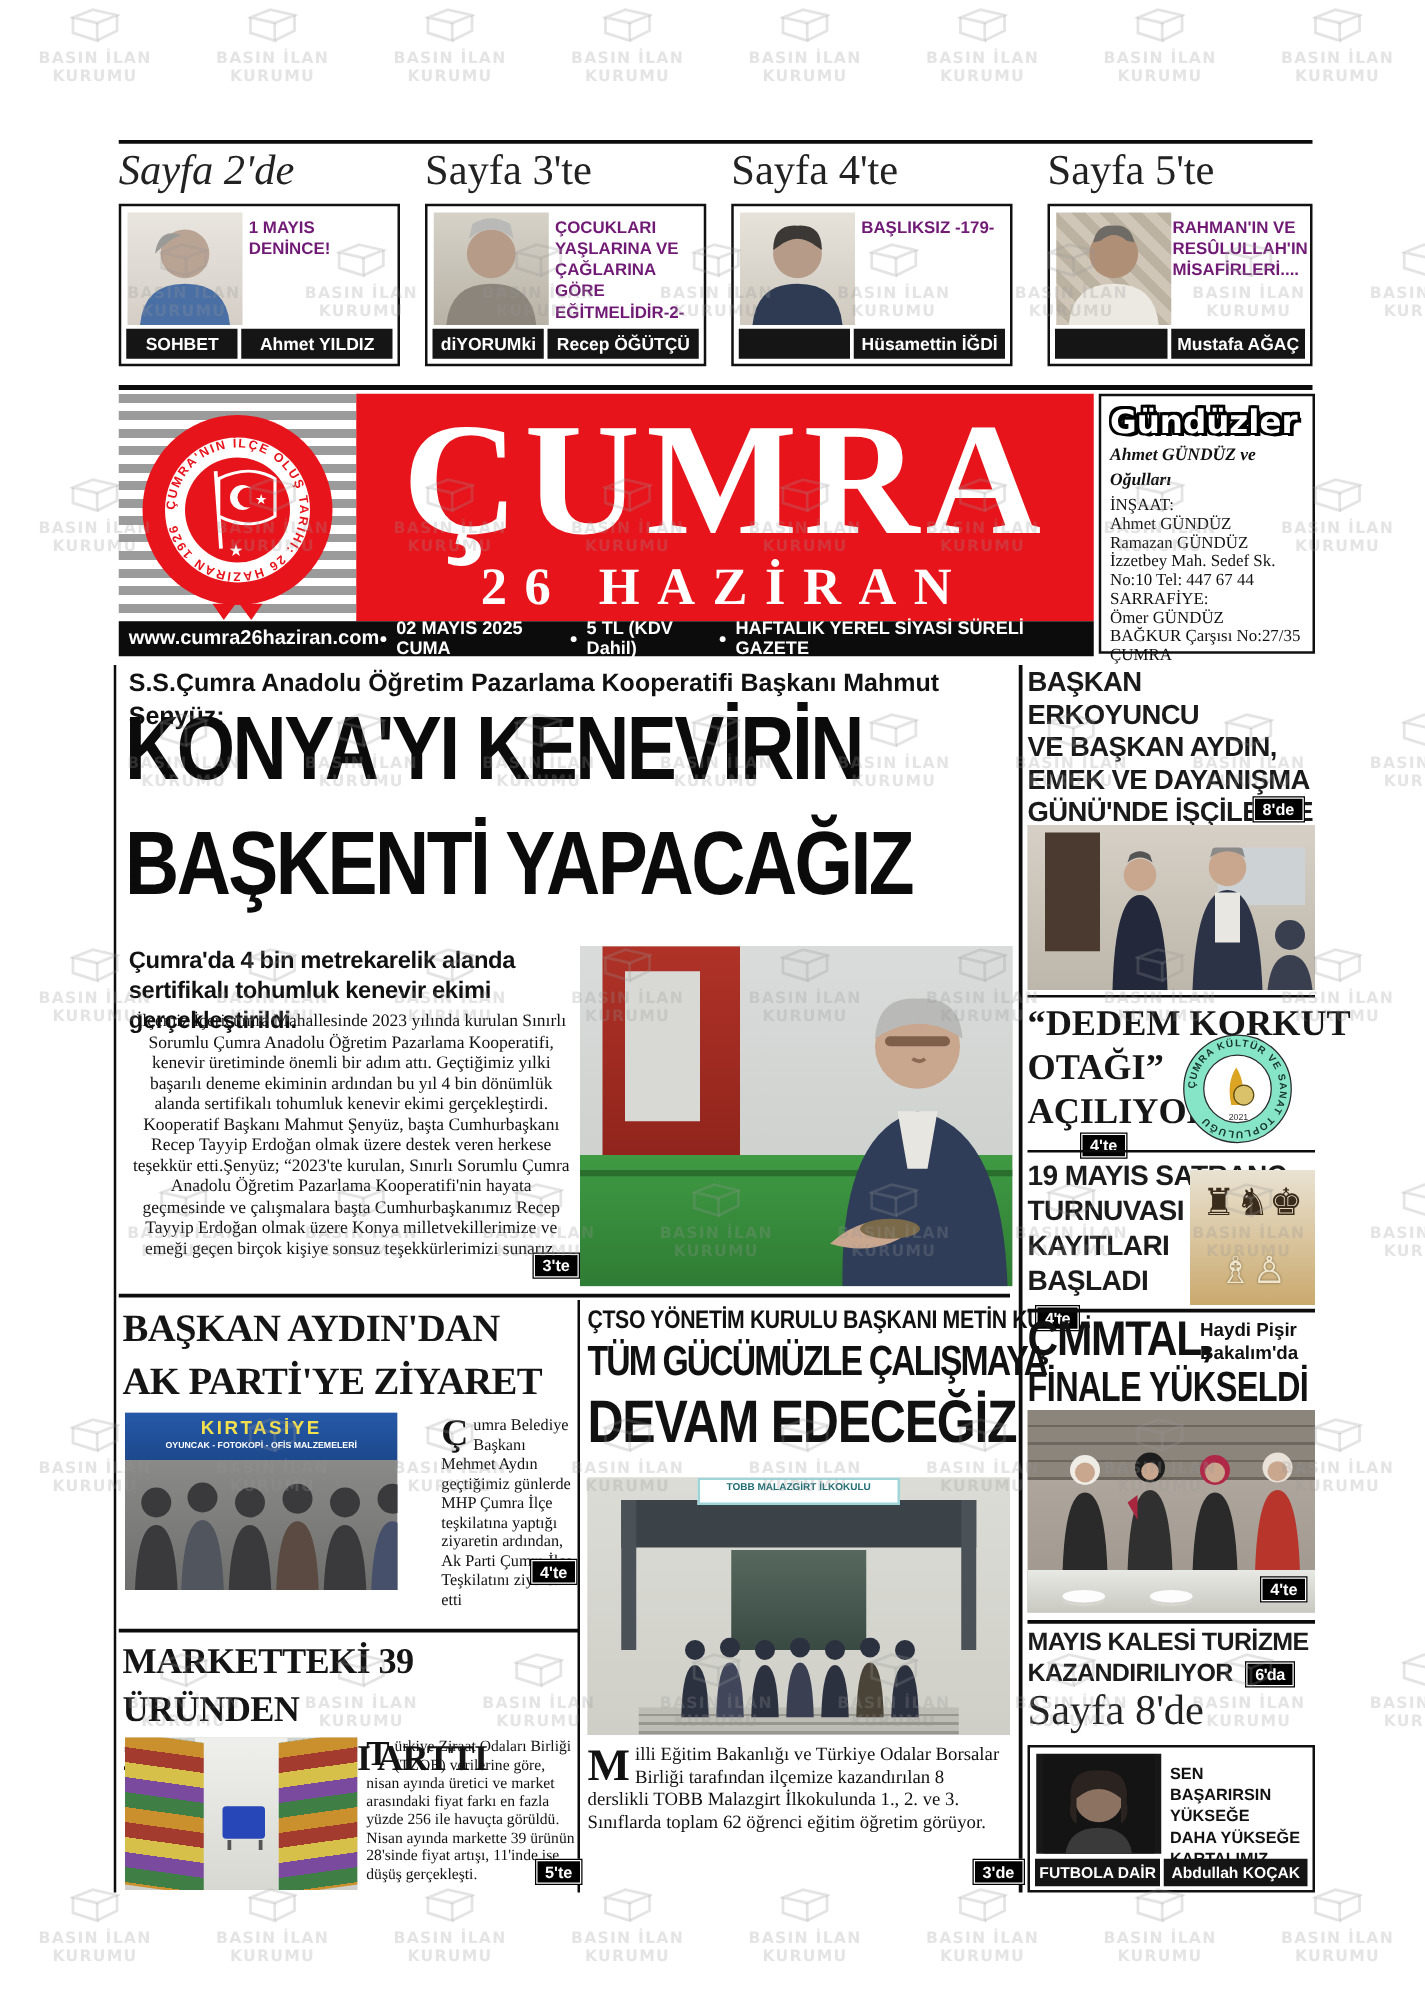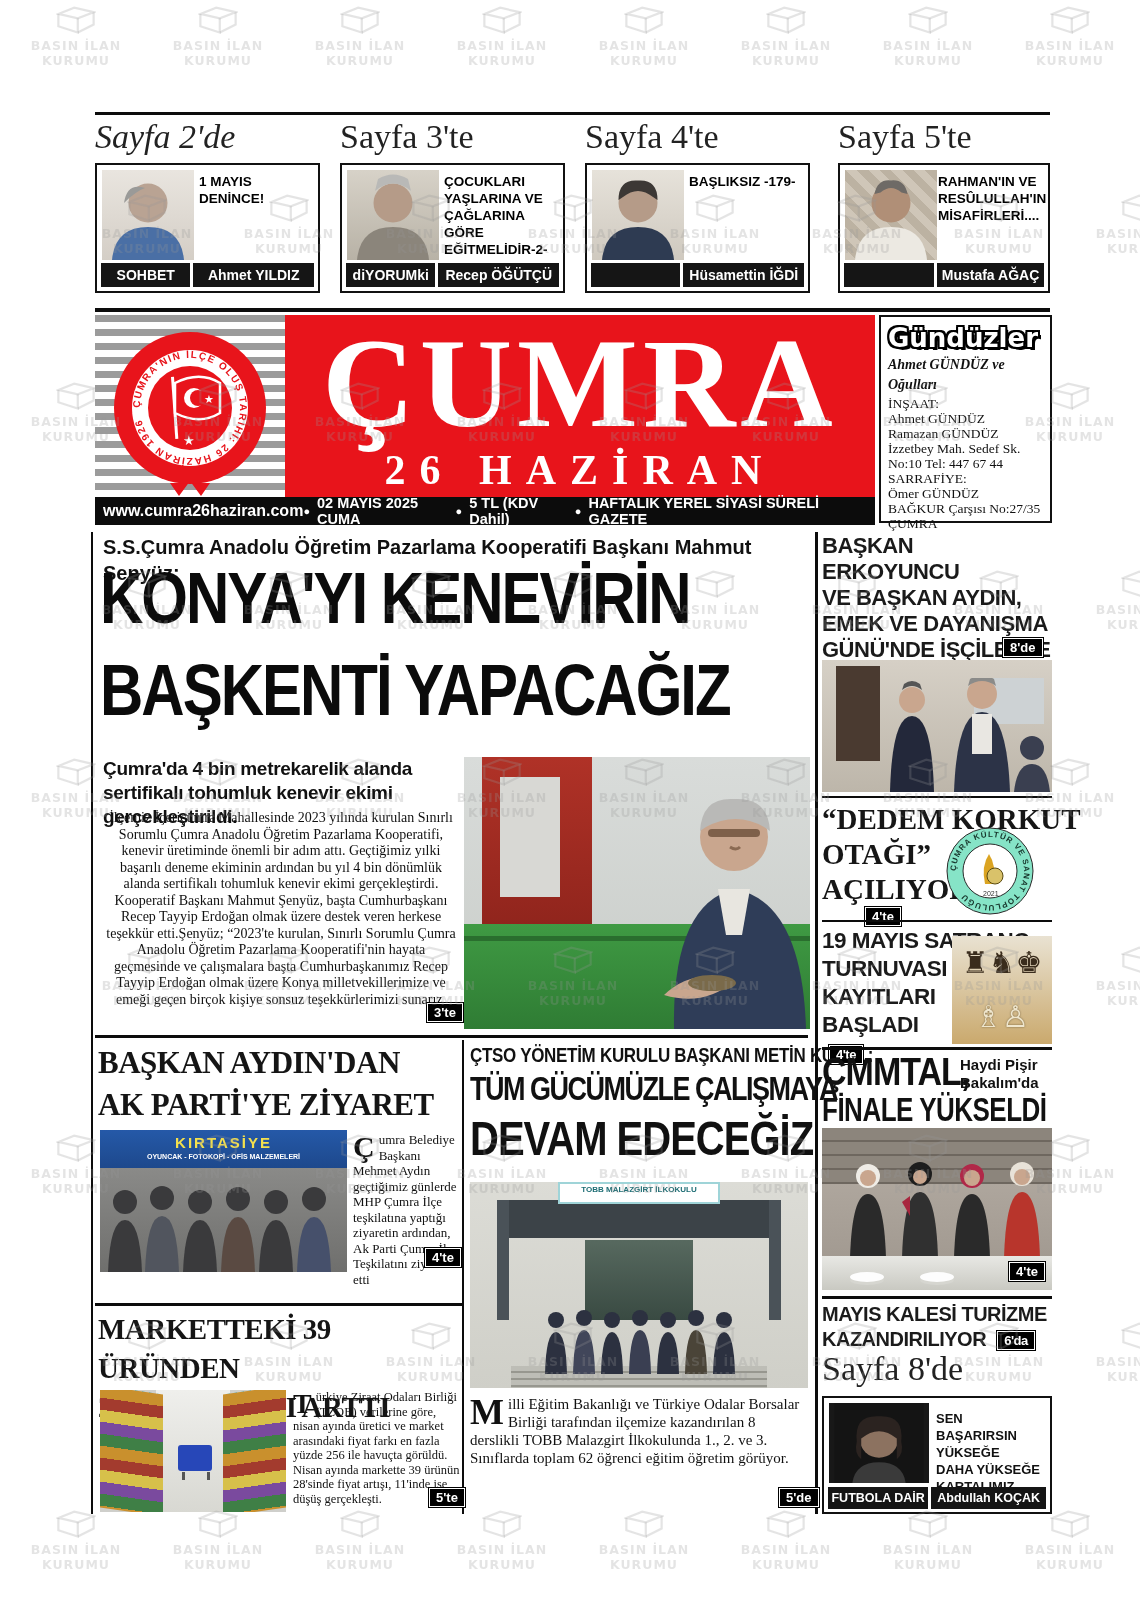--- a/index.html
+++ b/index.html
@@ -15,21 +15,21 @@
   .hline{background:#0c0c0c;}
   .vline{background:#0c0c0c;}
   .pg{border:1px solid #000;background:#fff;padding:1px;display:inline-block;vertical-align:middle;line-height:normal;}
   .pg>span{display:block;background:#000;color:#fff;font:bold 13px "Liberation Sans",sans-serif;padding:1px 6px;}
   .cond{display:inline-block;transform:scaleY(1.2);transform-origin:0 50%;white-space:nowrap;}
   .dropcap{float:left;font:bold 34px/28px "Liberation Serif",serif;margin:2px 4px 0 0;}
   
   .ttitle{position:absolute;top:118px;font:34px "Liberation Serif",serif;color:#222;}
   .tbox{position:absolute;top:163px;height:130px;width:225px;border:2px solid #111;background:#fff;box-sizing:border-box;}
   .tphoto{position:absolute;left:5px;top:5px;width:92px;height:90px;overflow:hidden;}
-  .thead{position:absolute;left:102px;top:8px;right:5px;font:bold 13.5px/17px "Liberation Sans",sans-serif;color:#000000;}
+  .thead{position:absolute;left:102px;top:8px;right:5px;font:bold 13.5px/17px "Liberation Sans",sans-serif;color:#701a75;}
   .tfoot{position:absolute;left:4px;right:4px;bottom:4px;height:24px;display:flex;gap:3px;}
   .tf{background:#151515;color:#fff;font:bold 14px "Liberation Sans",sans-serif;display:flex;align-items:center;justify-content:center;}
   .tf1{flex:0 0 42%;}
   .tf2{flex:1;}
   .sil{width:100%;height:100%;display:block;}
   
   .logobox{position:absolute;left:95px;top:315px;width:190px;height:182px;
     background:repeating-linear-gradient(180deg,#9b9b9b 0 7px,#fff 7px 14px);}
   .redbanner{position:absolute;left:285px;top:315px;width:590px;height:182px;background:#e8141b;color:#fff;text-align:center;}
   .redbanner .t1{font:bold 128px/128px "Liberation Serif",serif;letter-spacing:5px;margin-top:4px;}
@@ -1068,21 +1068,21 @@
       <ellipse cx="78" cy="198" rx="24" ry="8" fill="#7a6a4a"></ellipse>
     </svg>
   </div>
 
   <div class="abs hline" style="left:95px;top:1035px;width:713px;height:3px;"></div>
 
   <div class="abs ah" style="left:98px;top:1042px;width:364px;">
     <div>BAŞKAN AYDIN'DAN</div>
     <div>AK PARTİ'YE ZİYARET</div>
   </div>
-  <div class="photo" style="left:100px;top:1130px;width:247px;height:142px;">
+  <div class="photo" style="left:100px;top:1130px;width:218px;height:142px;">
     <div class="shop-sign">
       <div class="s1">KIRTASİYE</div>
       <div class="s2">OYUNCAK - FOTOKOPİ - OFİS MALZEMELERİ</div>
     </div>
     <div class="crowd"></div>
     <svg class="abs" style="left:0;top:44px;" width="247" height="98" viewBox="0 0 247 98">
       <g fill="#3a3a3c">
           <circle cx="25" cy="28" r="12"></circle>
           <path d="M8 98 Q10 46 25 46 Q40 46 42 98Z"></path>
       <circle cx="62" cy="24" r="12"></circle>
@@ -1157,21 +1157,21 @@
           <path d="M145 64 Q146 20 156 20 Q166 20 167 64Z" fill="#4a4438"></path>
       <circle cx="184" cy="10" r="8"></circle>
           <path d="M173 64 Q174 22 184 22 Q194 22 195 64Z"></path>
         </g>
     </svg>
   </div>
   <div class="abs ctext" style="left:470px;top:1395px;width:338px;">
     <span class="dropcap" style="font-size:36px;line-height:30px;">M</span><span>illi Eğitim Bakanlığı ve Türkiye Odalar Borsalar Birliği tarafından ilçemize kazandırılan 8 derslikli TOBB Malazgirt İlkokulunda 1., 2. ve 3. Sınıflarda toplam 62 öğrenci eğitim öğretim görüyor.</span>
   </div>
   <span class="pg abs" style="left:778px;top:1487px;">
-      <span>5'de</span>
+      <span>3'de</span>
     </span>
 
   <div class="s1head">
     <div>BAŞKAN ERKOYUNCU</div>
     <div>VE BAŞKAN AYDIN,</div>
     <div>EMEK VE DAYANIŞMA</div>
     <div>GÜNÜ'NDE İŞÇİLERLE</div>
     <div>BULUŞTU</div>
   </div>
   <span class="pg abs" style="left:1002px;top:637px;">

